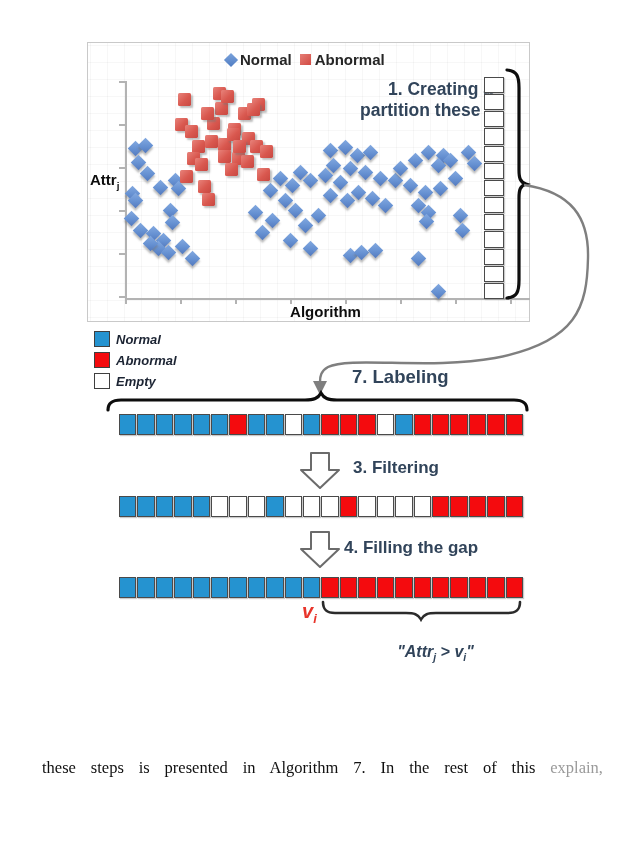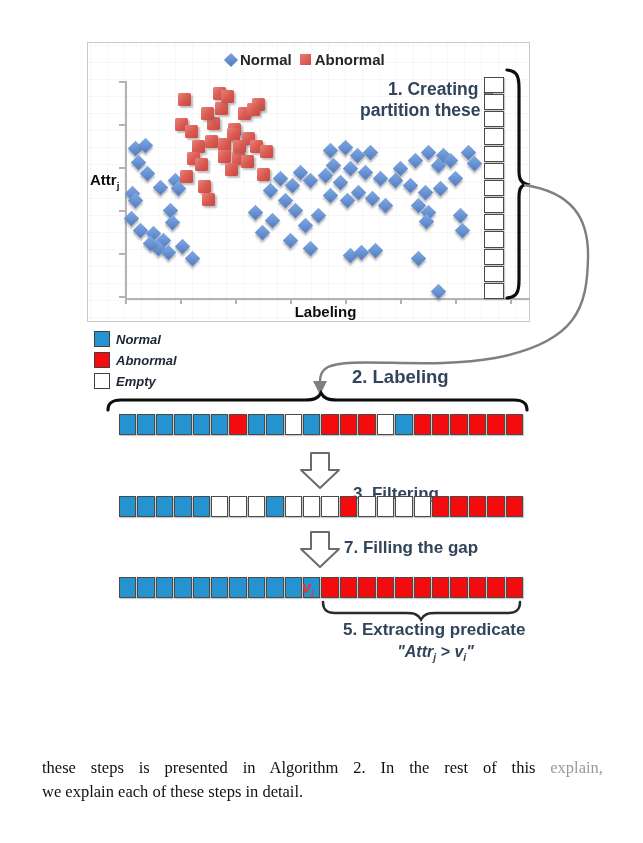--- a/index.html
+++ b/index.html
@@ -45,21 +45,21 @@
         box-shadow:1px 1px 1px rgba(150,150,150,.5);}
   .cell.B{background:var(--cell-blue);} .cell.R{background:var(--cell-red);} .cell.W{background:#ffffff;}
   .prow{left:119px;width:404px;height:21px;display:flex;gap:1px;}
   .prow .cell{flex:1;}
   
   .side-legend{left:94px;top:330px;display:flex;flex-direction:column;gap:3px;}
   .side-legend .item{display:flex;align-items:center;gap:6px;height:18px;}
   .swatch{width:16px;height:16px;border:1.6px solid #3f3f3f;display:inline-block;}
   .side-legend .lab{font-size:13px;font-weight:bold;font-style:italic;color:#1c2433;}
   .steplab{font-size:17px;font-weight:600;color:var(--step-text);white-space:nowrap;}
-  .vi{left:302px;top:579px;color:var(--vi-red);font-size:16px;font-weight:bold;font-style:italic;}
+  .vi{left:302px;top:600px;color:var(--vi-red);font-size:20px;font-weight:bold;font-style:italic;}
   .pred{left:343px;top:643px;width:185px;text-align:center;font-size:16px;font-style:italic;
         font-weight:600;color:var(--step-text);}
   
   .serif{font-family:"Liberation Serif",serif;font-size:16.5px;color:#101010;width:561px;left:42px;}
   .just{text-align:justify;text-align-last:justify;}
   .faded{color:var(--faded);}
   svg.overlay{position:absolute;left:0;top:0;width:643px;height:843px;pointer-events:none;z-index:6;}
 </style>
 </head>
 <body>
@@ -99,21 +99,21 @@
         <div class="abs xtick" style="left: 92px;"></div>
         <div class="abs xtick" style="left: 147px;"></div>
         <div class="abs xtick" style="left: 202px;"></div>
         <div class="abs xtick" style="left: 257px;"></div>
         <div class="abs xtick" style="left: 312px;"></div>
         <div class="abs xtick" style="left: 367px;"></div>
         <div class="abs xtick" style="left: 422px;"></div>
       </div>
 
     <div class="abs ylabel"><span>Attr</span><sub>j</sub></div>
-    <div class="abs xlabel">Labeling</div>
+    <div class="abs xlabel">Algorithm</div>
 
     <div class="abs scatter">
       <span><i class="pt diamond" style="left: 5px; top: 100px;"></i><i class="pt diamond" style="left: 15px; top: 97px;"></i><i class="pt diamond" style="left: 8px; top: 114px;"></i><i class="pt diamond" style="left: 17px; top: 125px;"></i><i class="pt diamond" style="left: 30px; top: 139px;"></i><i class="pt diamond" style="left: 45px; top: 132px;"></i><i class="pt diamond" style="left: 48px; top: 140px;"></i><i class="pt diamond" style="left: 2px; top: 145px;"></i><i class="pt diamond" style="left: 5px; top: 152px;"></i><i class="pt diamond" style="left: 1px; top: 170px;"></i><i class="pt diamond" style="left: 40px; top: 162px;"></i><i class="pt diamond" style="left: 42px; top: 174px;"></i><i class="pt diamond" style="left: 10px; top: 182px;"></i><i class="pt diamond" style="left: 23px; top: 185px;"></i><i class="pt diamond" style="left: 33px; top: 192px;"></i><i class="pt diamond" style="left: 28px; top: 200px;"></i><i class="pt diamond" style="left: 20px; top: 195px;"></i><i class="pt diamond" style="left: 38px; top: 204px;"></i><i class="pt diamond" style="left: 52px; top: 198px;"></i><i class="pt diamond" style="left: 62px; top: 210px;"></i><i class="pt diamond" style="left: 150px; top: 130px;"></i><i class="pt diamond" style="left: 140px; top: 142px;"></i><i class="pt diamond" style="left: 162px; top: 137px;"></i><i class="pt diamond" style="left: 170px; top: 124px;"></i><i class="pt diamond" style="left: 180px; top: 132px;"></i><i class="pt diamond" style="left: 155px; top: 152px;"></i><i class="pt diamond" style="left: 165px; top: 162px;"></i><i class="pt diamond" style="left: 142px; top: 172px;"></i><i class="pt diamond" style="left: 175px; top: 177px;"></i><i class="pt diamond" style="left: 188px; top: 167px;"></i><i class="pt diamond" style="left: 132px; top: 184px;"></i><i class="pt diamond" style="left: 160px; top: 192px;"></i><i class="pt diamond" style="left: 180px; top: 200px;"></i><i class="pt diamond" style="left: 125px; top: 164px;"></i><i class="pt diamond" style="left: 200px; top: 102px;"></i><i class="pt diamond" style="left: 215px; top: 99px;"></i><i class="pt diamond" style="left: 227px; top: 107px;"></i><i class="pt diamond" style="left: 240px; top: 104px;"></i><i class="pt diamond" style="left: 203px; top: 117px;"></i><i class="pt diamond" style="left: 220px; top: 120px;"></i><i class="pt diamond" style="left: 195px; top: 127px;"></i><i class="pt diamond" style="left: 210px; top: 134px;"></i><i class="pt diamond" style="left: 235px; top: 124px;"></i><i class="pt diamond" style="left: 250px; top: 130px;"></i><i class="pt diamond" style="left: 265px; top: 132px;"></i><i class="pt diamond" style="left: 200px; top: 147px;"></i><i class="pt diamond" style="left: 217px; top: 152px;"></i><i class="pt diamond" style="left: 228px; top: 144px;"></i><i class="pt diamond" style="left: 242px; top: 150px;"></i><i class="pt diamond" style="left: 255px; top: 157px;"></i><i class="pt diamond" style="left: 270px; top: 120px;"></i><i class="pt diamond" style="left: 285px; top: 112px;"></i><i class="pt diamond" style="left: 298px; top: 104px;"></i><i class="pt diamond" style="left: 313px; top: 107px;"></i><i class="pt diamond" style="left: 320px; top: 112px;"></i><i class="pt diamond" style="left: 308px; top: 117px;"></i><i class="pt diamond" style="left: 280px; top: 137px;"></i><i class="pt diamond" style="left: 295px; top: 144px;"></i><i class="pt diamond" style="left: 310px; top: 140px;"></i><i class="pt diamond" style="left: 325px; top: 130px;"></i><i class="pt diamond" style="left: 288px; top: 157px;"></i><i class="pt diamond" style="left: 298px; top: 164px;"></i><i class="pt diamond" style="left: 296px; top: 173px;"></i><i class="pt diamond" style="left: 330px; top: 167px;"></i><i class="pt diamond" style="left: 332px; top: 182px;"></i><i class="pt diamond" style="left: 220px; top: 207px;"></i><i class="pt diamond" style="left: 231px; top: 204px;"></i><i class="pt diamond" style="left: 245px; top: 202px;"></i><i class="pt diamond" style="left: 288px; top: 210px;"></i><i class="pt diamond" style="left: 308px; top: 243px;"></i><i class="pt diamond" style="left: 338px; top: 104px;"></i><i class="pt diamond" style="left: 344px; top: 115px;"></i></span>
       <span><i class="pt square" style="left: 53px; top: 50px;"></i><i class="pt square" style="left: 88px; top: 44px;"></i><i class="pt square" style="left: 90px; top: 59px;"></i><i class="pt square" style="left: 127px; top: 55px;"></i><i class="pt square" style="left: 50px; top: 75px;"></i><i class="pt square" style="left: 60px; top: 82px;"></i><i class="pt square" style="left: 82px; top: 74px;"></i><i class="pt square" style="left: 103px; top: 80px;"></i><i class="pt square" style="left: 113px; top: 64px;"></i><i class="pt square" style="left: 122px; top: 60px;"></i><i class="pt square" style="left: 67px; top: 97px;"></i><i class="pt square" style="left: 80px; top: 92px;"></i><i class="pt square" style="left: 93px; top: 95px;"></i><i class="pt square" style="left: 102px; top: 85px;"></i><i class="pt square" style="left: 117px; top: 89px;"></i><i class="pt square" style="left: 125px; top: 97px;"></i><i class="pt square" style="left: 62px; top: 109px;"></i><i class="pt square" style="left: 70px; top: 115px;"></i><i class="pt square" style="left: 93px; top: 107px;"></i><i class="pt square" style="left: 107px; top: 109px;"></i><i class="pt square" style="left: 132px; top: 125px;"></i><i class="pt square" style="left: 73px; top: 137px;"></i><i class="pt square" style="left: 77px; top: 150px;"></i><i class="pt square" style="left: 100px; top: 120px;"></i><i class="pt square" style="left: 55px; top: 127px;"></i><i class="pt square" style="left: 116px; top: 112px;"></i><i class="pt square" style="left: 135px; top: 102px;"></i><i class="pt square" style="left: 108px; top: 97px;"></i><i class="pt square" style="left: 96px; top: 47px;"></i><i class="pt square" style="left: 76px; top: 64px;"></i></span>
     </div>
 
     <div class="abs step1" style="left:300px;top:36px">1. Creating a</div>
     <div class="abs step1" style="left:272px;top:57px">partition these</div>
 
     <div class="abs partition-col">
@@ -141,21 +141,21 @@
     <div class="item">
       <span class="swatch" style="background:var(--cell-red)"></span>
       <span class="lab">Abnormal</span>
     </div>
     <div class="item">
       <span class="swatch" style="background:#fff"></span>
       <span class="lab">Empty</span>
     </div>
   </div>
 
-  <div class="abs steplab" style="left:352px;top:366px;font-size:18.5px">2. Labeling</div>
+  <div class="abs steplab" style="left:352px;top:366px;font-size:18.5px">7. Labeling</div>
   <div class="abs prow" style="top:414px">
       <span class="cell B"></span>
       <span class="cell B"></span>
       <span class="cell B"></span>
       <span class="cell B"></span>
       <span class="cell B"></span>
       <span class="cell B"></span>
       <span class="cell R"></span>
       <span class="cell B"></span>
       <span class="cell B"></span>
@@ -167,21 +167,21 @@
       <span class="cell W"></span>
       <span class="cell B"></span>
       <span class="cell R"></span>
       <span class="cell R"></span>
       <span class="cell R"></span>
       <span class="cell R"></span>
       <span class="cell R"></span>
       <span class="cell R"></span>
     </div>
 
-  <div class="abs steplab" style="left:353px;top:484px">3. Filtering</div>
+  <div class="abs steplab" style="left:353px;top:458px">3. Filtering</div>
   <div class="abs prow" style="top:496px">
       <span class="cell B"></span>
       <span class="cell B"></span>
       <span class="cell B"></span>
       <span class="cell B"></span>
       <span class="cell B"></span>
       <span class="cell W"></span>
       <span class="cell W"></span>
       <span class="cell W"></span>
       <span class="cell B"></span>
@@ -193,21 +193,21 @@
       <span class="cell W"></span>
       <span class="cell W"></span>
       <span class="cell W"></span>
       <span class="cell R"></span>
       <span class="cell R"></span>
       <span class="cell R"></span>
       <span class="cell R"></span>
       <span class="cell R"></span>
     </div>
 
-  <div class="abs steplab" style="left:344px;top:538px">7. Filling the gap</div>
+  <div class="abs steplab" style="left:344px;top:538px">4. Filling the gap</div>
   <div class="abs prow" style="top:577px">
       <span class="cell B"></span>
       <span class="cell B"></span>
       <span class="cell B"></span>
       <span class="cell B"></span>
       <span class="cell B"></span>
       <span class="cell B"></span>
       <span class="cell B"></span>
       <span class="cell B"></span>
       <span class="cell B"></span>
@@ -220,19 +220,17 @@
       <span class="cell R"></span>
       <span class="cell R"></span>
       <span class="cell R"></span>
       <span class="cell R"></span>
       <span class="cell R"></span>
       <span class="cell R"></span>
       <span class="cell R"></span>
     </div>
 
   <div class="abs vi"><span>v</span><sub>i</sub></div>
-  <div class="abs steplab" style="left:343px;top:620px">5. Extracting predicate</div>
   <div class="abs pred"><span>"</span><span>Attr</span><sub>j</sub><span> &gt; </span><span>v</span><sub>i</sub><span>"</span></div>
 
 
-  <div class="abs serif just" style="top:758px"><span>these steps is presented in Algorithm 2. In the rest of this </span><span class="faded">explain,</span></div>
-  <div class="abs serif" style="top:782px">we explain each of these steps in detail.</div>
+  <div class="abs serif just" style="top:758px"><span>these steps is presented in Algorithm 7. In the rest of this </span><span class="faded">explain,</span></div>
 </div>
 
 </body></html>

